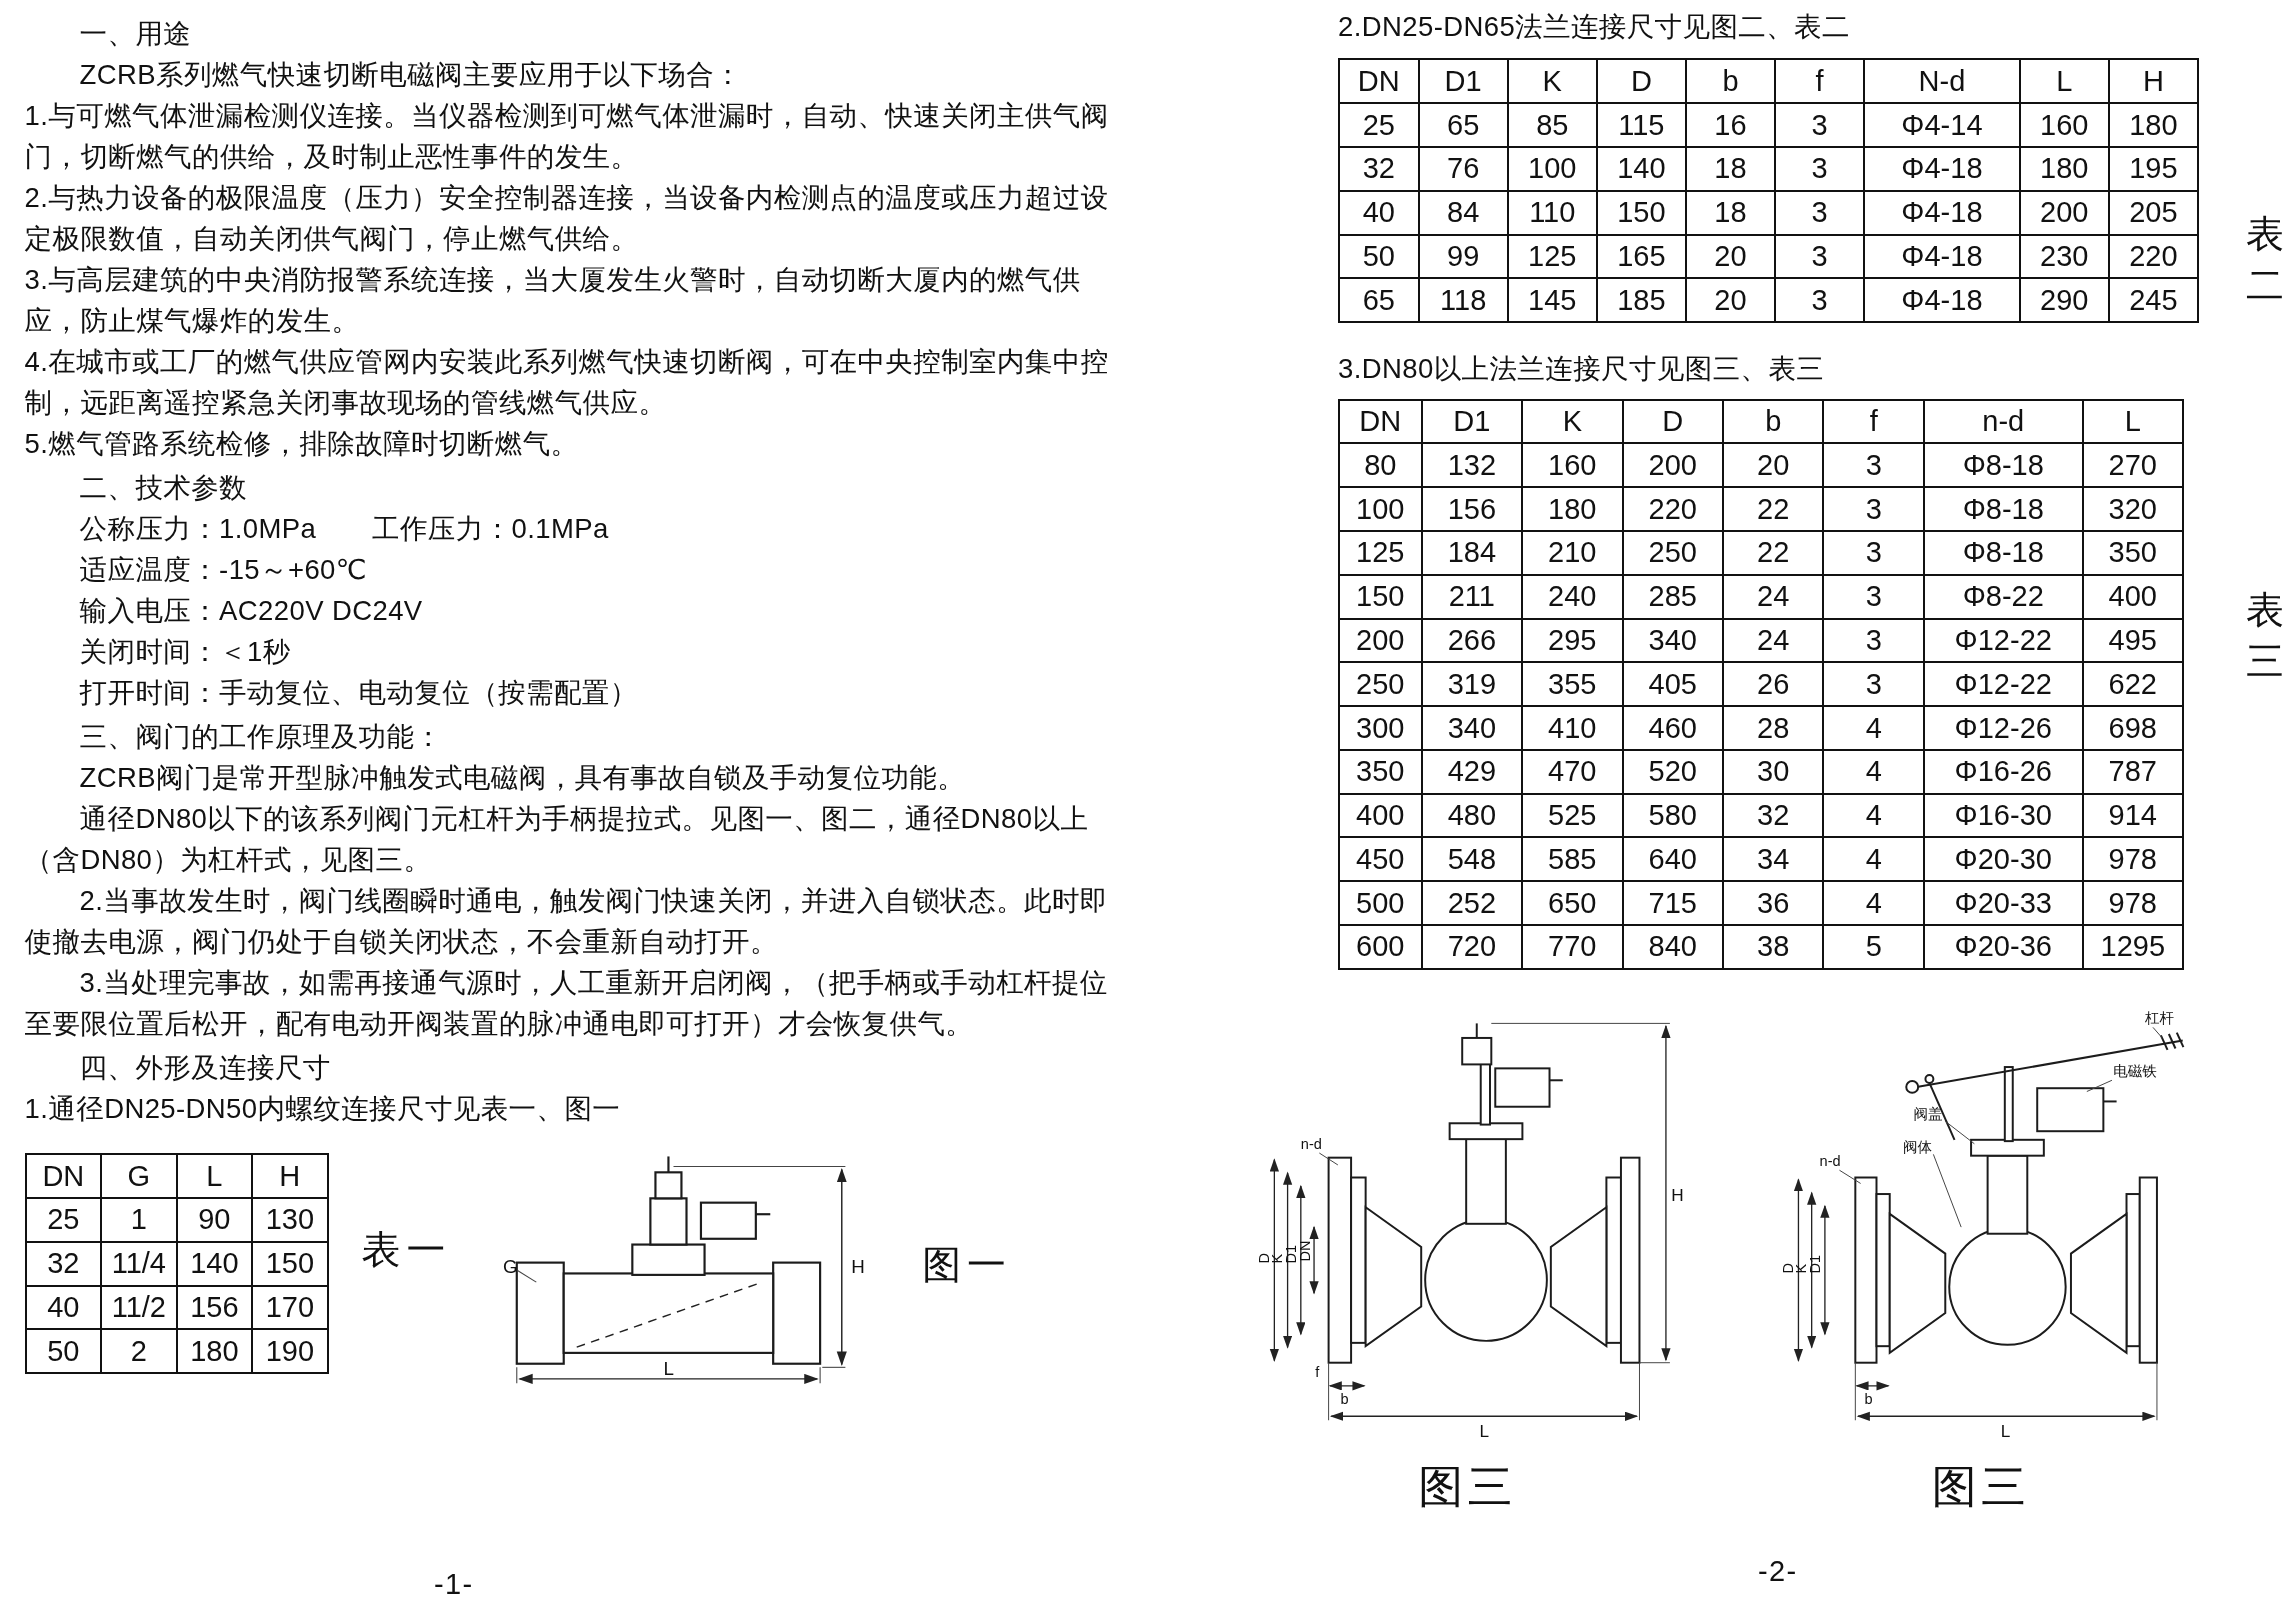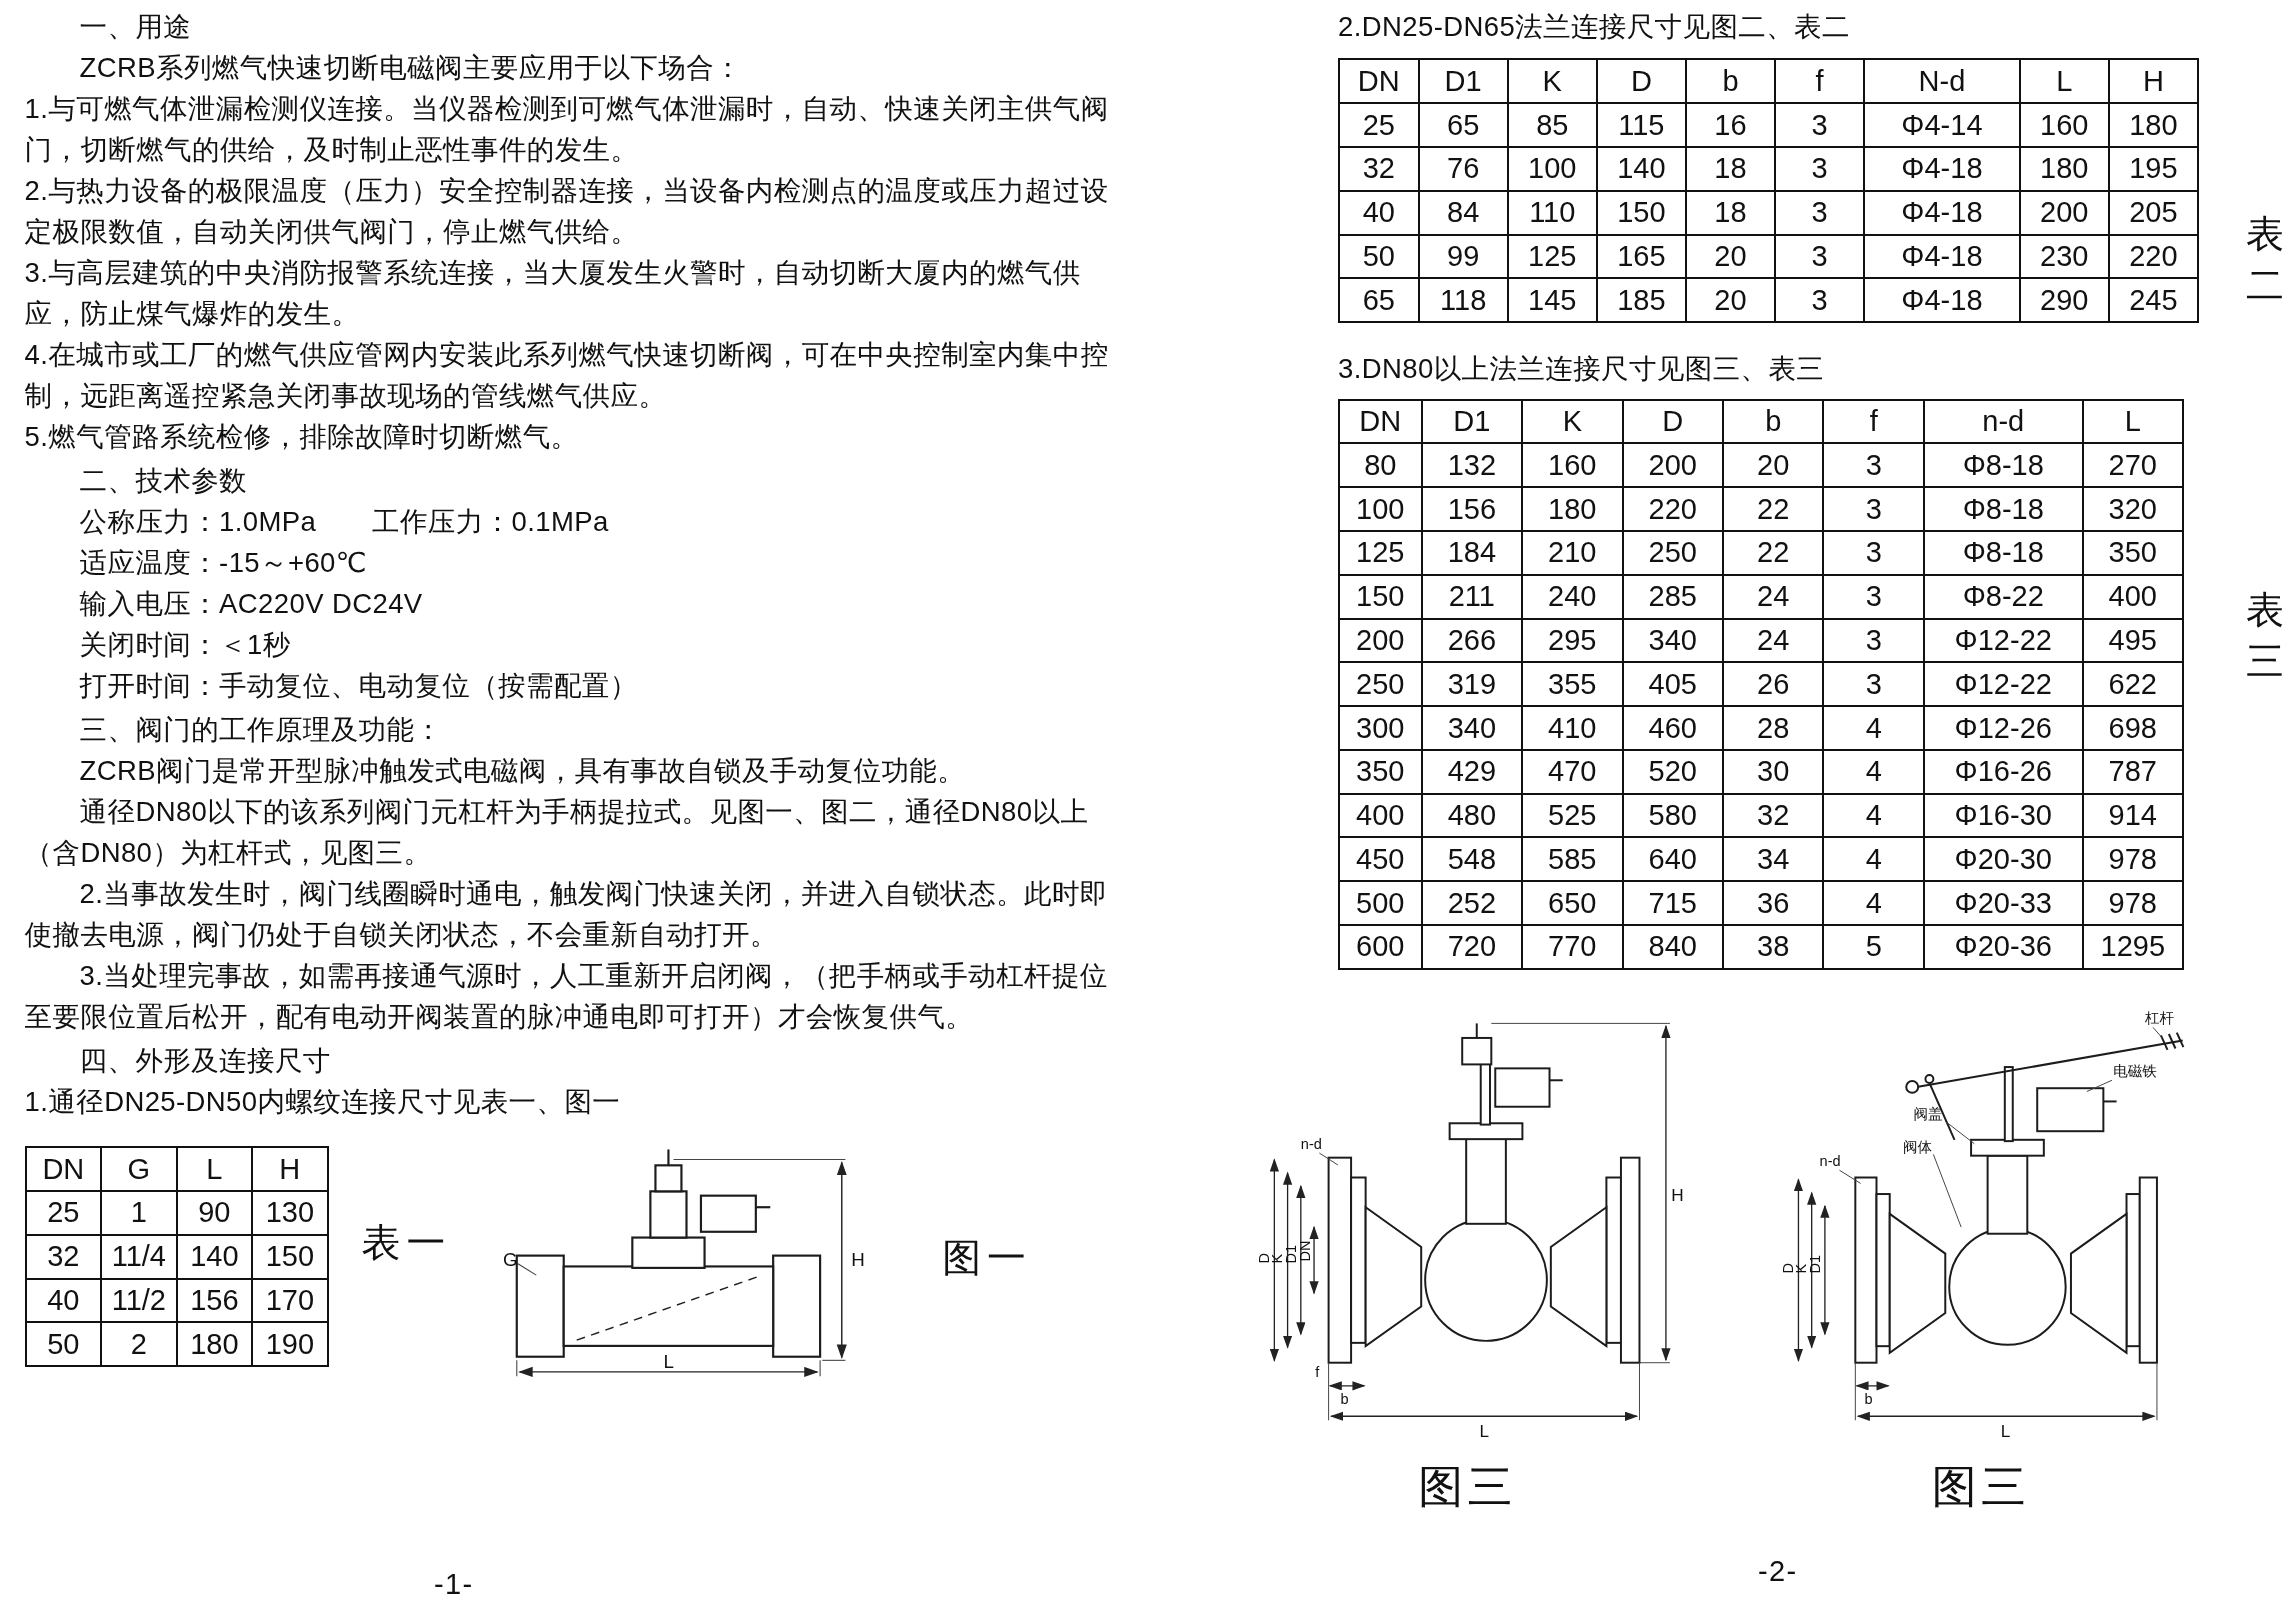--- a/index.html
+++ b/index.html
@@ -2,21 +2,21 @@
 <html style="font-size:11.6px"><head>
 <meta charset="utf-8">
 <style>
   html,body{margin:0;padding:0;background:#f2f2f2;}
   #canvas{
     position:relative;width:2295px;height:1615px;background:#ffffff;
     color:#111;font-family:"Liberation Sans","DejaVu Sans",sans-serif;
     overflow:hidden;
   }
   
-  #page1{position:absolute;left:24.6px;top:3px;width:1092px;}
+  #page1{position:absolute;left:24.6px;top:10px;width:1092px;}
   #page2{position:absolute;left:1338px;top:5.8px;width:962px;}
   p.doc{margin:0;font-size:27.5px;line-height:41px;letter-spacing:0.4px;}
   p.ind2{text-indent:2em;}
   p.hd{margin-top:2.9px;}
   
   table.dtable{border-collapse:collapse;table-layout:fixed;background:#fff;}
   table.dtable th,table.dtable td{
     border:2.2px solid #111;text-align:center;font-size:29px;
     padding:1.4px 4.3px;font-weight:400;height:39px;white-space:nowrap;
   }
@@ -27,21 +27,21 @@
   #t2 th:nth-child(1),#t2 td:nth-child(1){width:69px;}
   #t3 th:nth-child(7),#t3 td:nth-child(7){width:148px;}
   #t3 th:nth-child(1),#t3 td:nth-child(1){width:72px;}
   .tbl-side-label{position:absolute;font-size:38px;letter-spacing:4.3px;}
   #lbl2{left:908px;top:203px;}
   #lbl3{left:908px;top:579px;}
   
   #p1-bottom{display:flex;align-items:flex-start;gap:33px;}
   .big-label{font-size:39px;letter-spacing:5.8px;}
   #t1-label{margin-top:94px;text-align:center;}
-  #fig1-label{margin-top:109px;margin-left:20px;}
+  #fig1-label{margin-top:109px;}
   
   #figs{display:flex;gap:29px;margin-top:19px;margin-left:-109px;}
   .figblock{display:flex;flex-direction:column;align-items:center;}
   .fig-caption{font-size:45px;letter-spacing:4.3px;margin-top:5px;}
   
   svg .ln{stroke:#1c1c1c;stroke-width:3;fill:#fff;}
   svg .lnf{stroke:#1c1c1c;stroke-width:3;}
   svg .thin{stroke:#444;stroke-width:1.5;fill:none;}
   svg .dim{stroke:#222;stroke-width:2;fill:none;}
   svg .dash{stroke:#222;stroke-width:2;stroke-dasharray:12 9;fill:none;}

